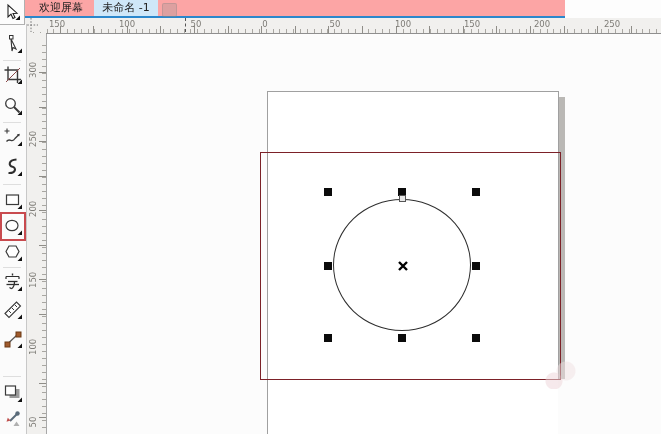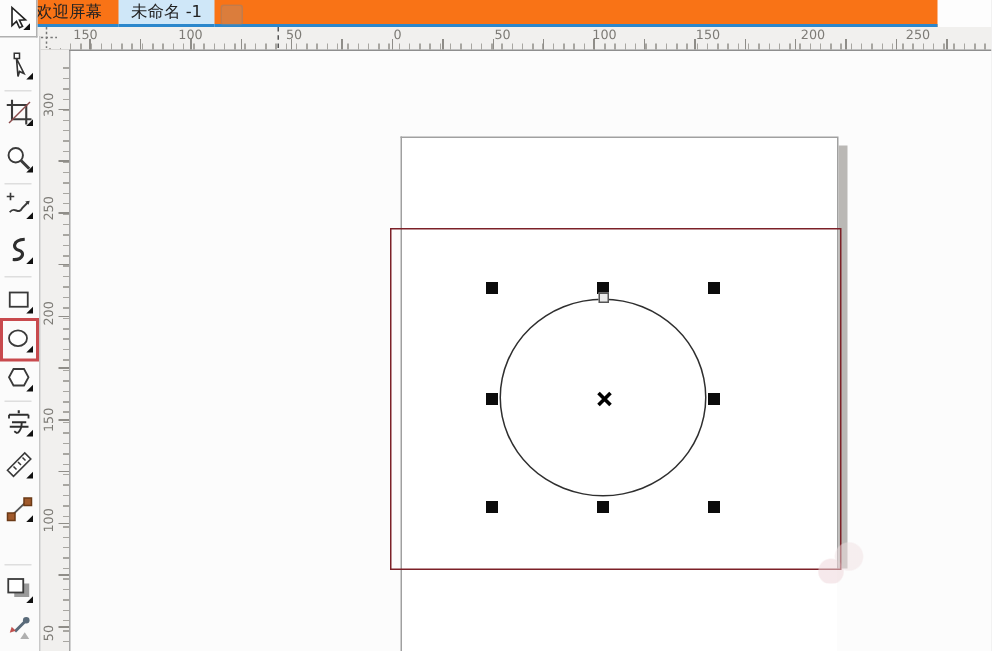--- a/index.html
+++ b/index.html
@@ -3,21 +3,21 @@
 <meta charset="utf-8">
 <style>
   html,body{margin:0;padding:0;background:#e8e8e8;}
   #app{position:relative;width:661px;height:434px;overflow:hidden;
        font-family:"DejaVu Sans","Liberation Sans",sans-serif;background:#fdfdfd;}
   
   #pick-box{position:absolute;left:0;top:0;width:24px;height:24px;background:#fcfcfc;
             border-right:1px solid #b0b0b0;border-bottom:1px solid #b0b0b0;z-index:6;
             display:flex;align-items:center;justify-content:center;}
   
-  #tabbar{position:absolute;left:9px;top:0;width:616px;height:18px;background:#f97316;z-index:5;}
+  #tabbar{position:absolute;left:24px;top:0;width:541px;height:18px;background:#fca5a5;z-index:5;}
   #tabbar .blue-line{position:absolute;left:0;bottom:0;width:100%;height:2px;background:#2b87cc;}
   .tab{position:absolute;top:0;height:16px;font-size:11px;line-height:16px;text-align:center;
        color:#222;white-space:nowrap;cursor:default;}
   .tab.active{background:#cfe7f8;border-bottom:2px solid #2b87cc;height:16px;}
   #ghost-icon{position:absolute;left:138px;top:3px;width:13px;height:12px;border-radius:2px;
               background:rgba(150,150,150,0.30);border:1px solid rgba(120,120,120,0.25);}
   
   #hruler{position:absolute;left:24px;top:18px;width:637px;height:15px;background:#f1f0ee;
           border-bottom:1px solid #8f8f8f;z-index:4;
           background-image:

